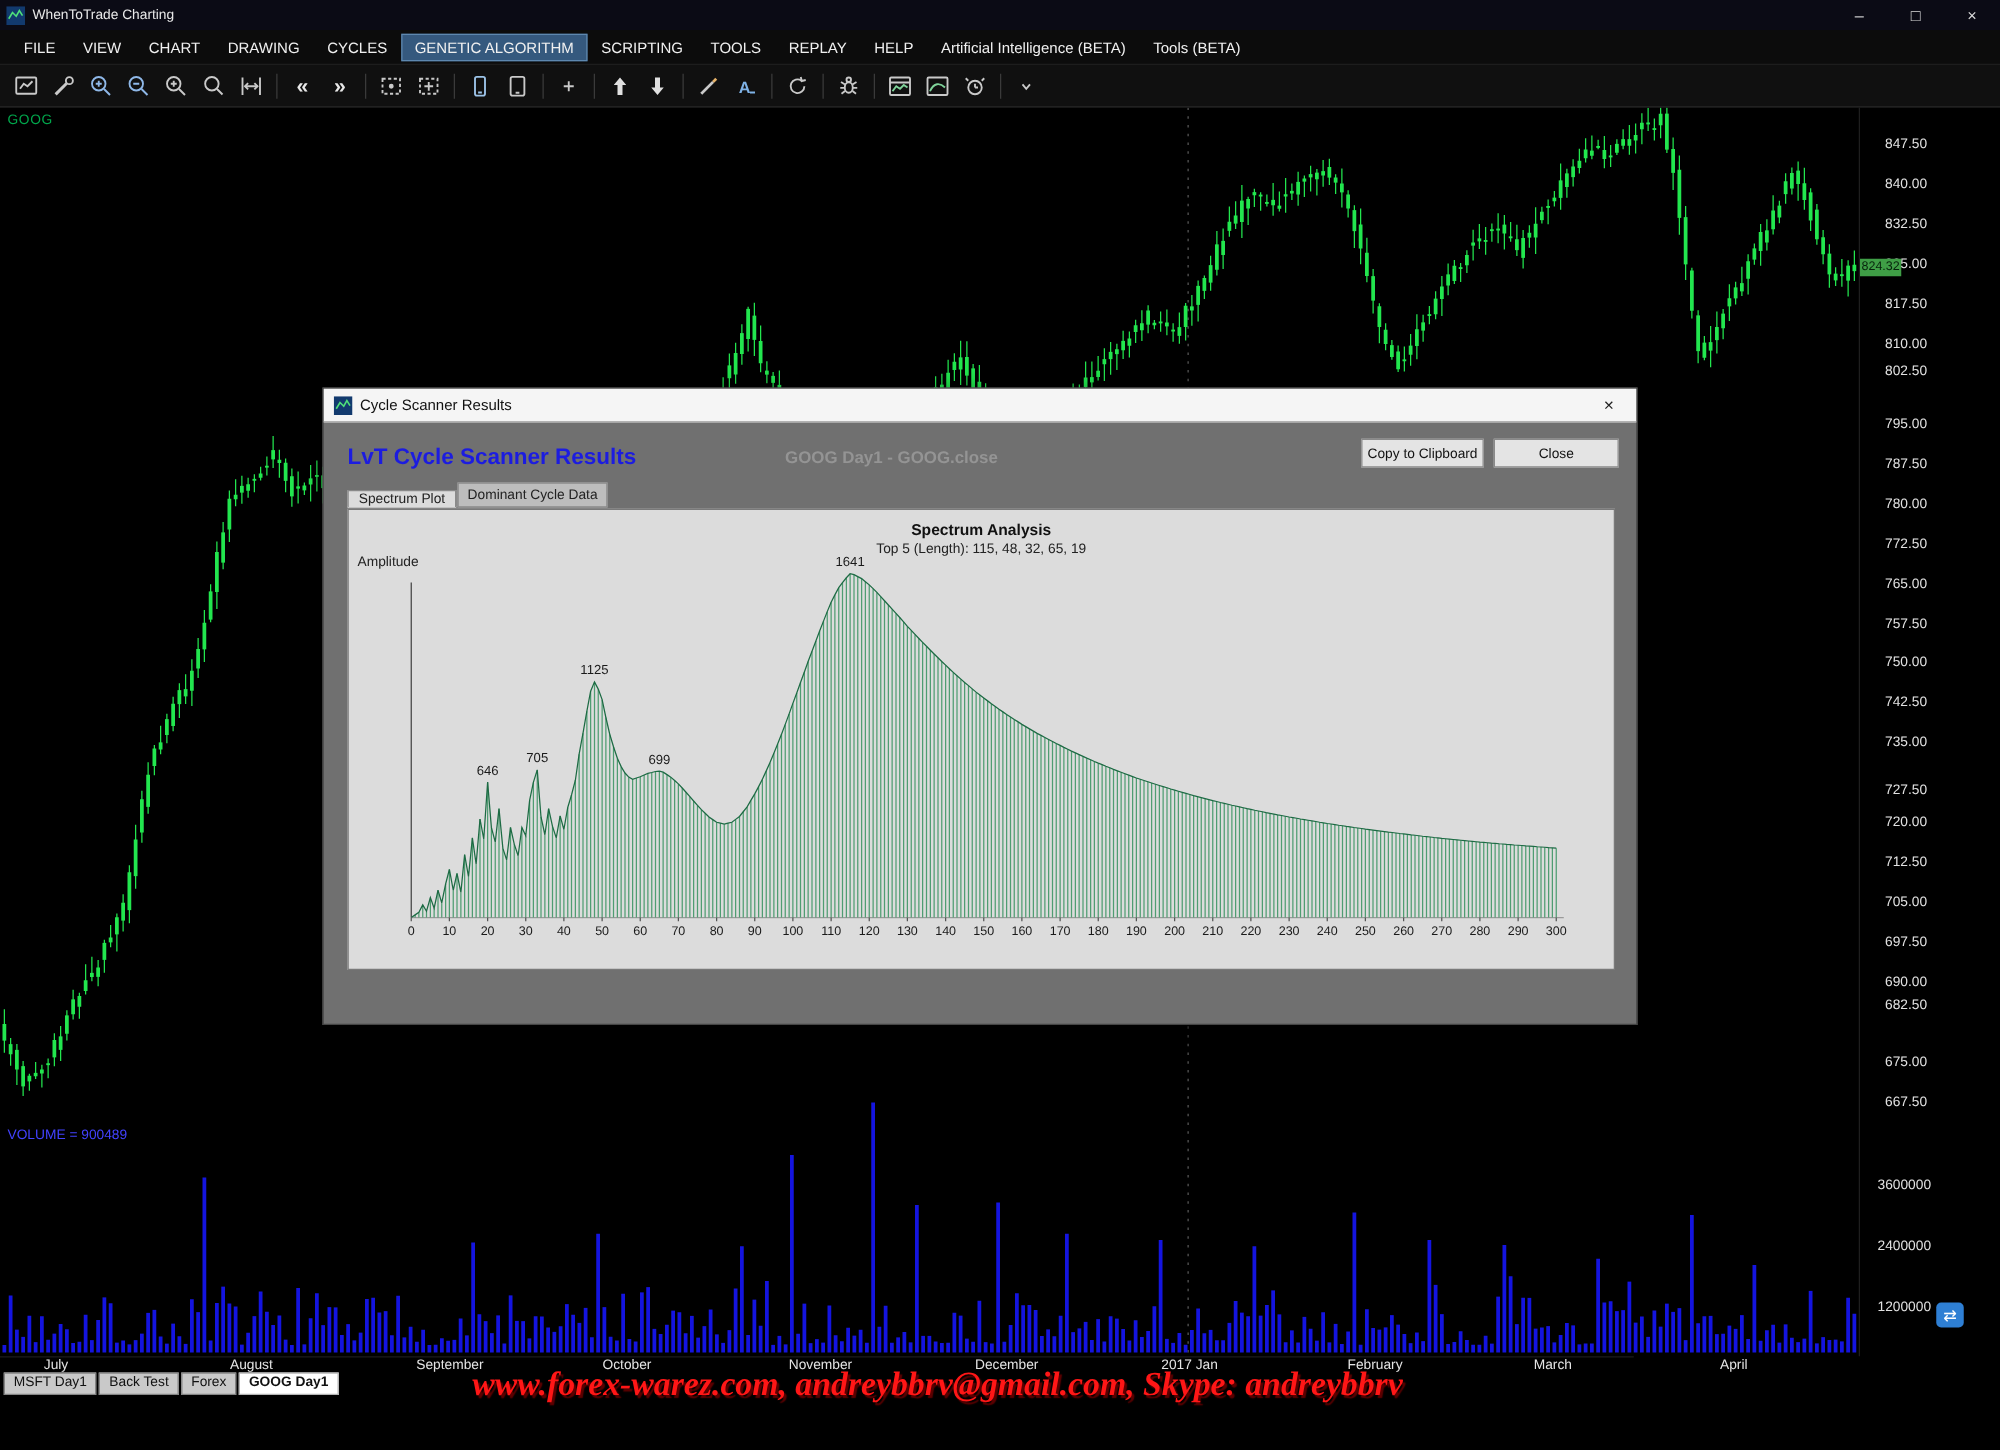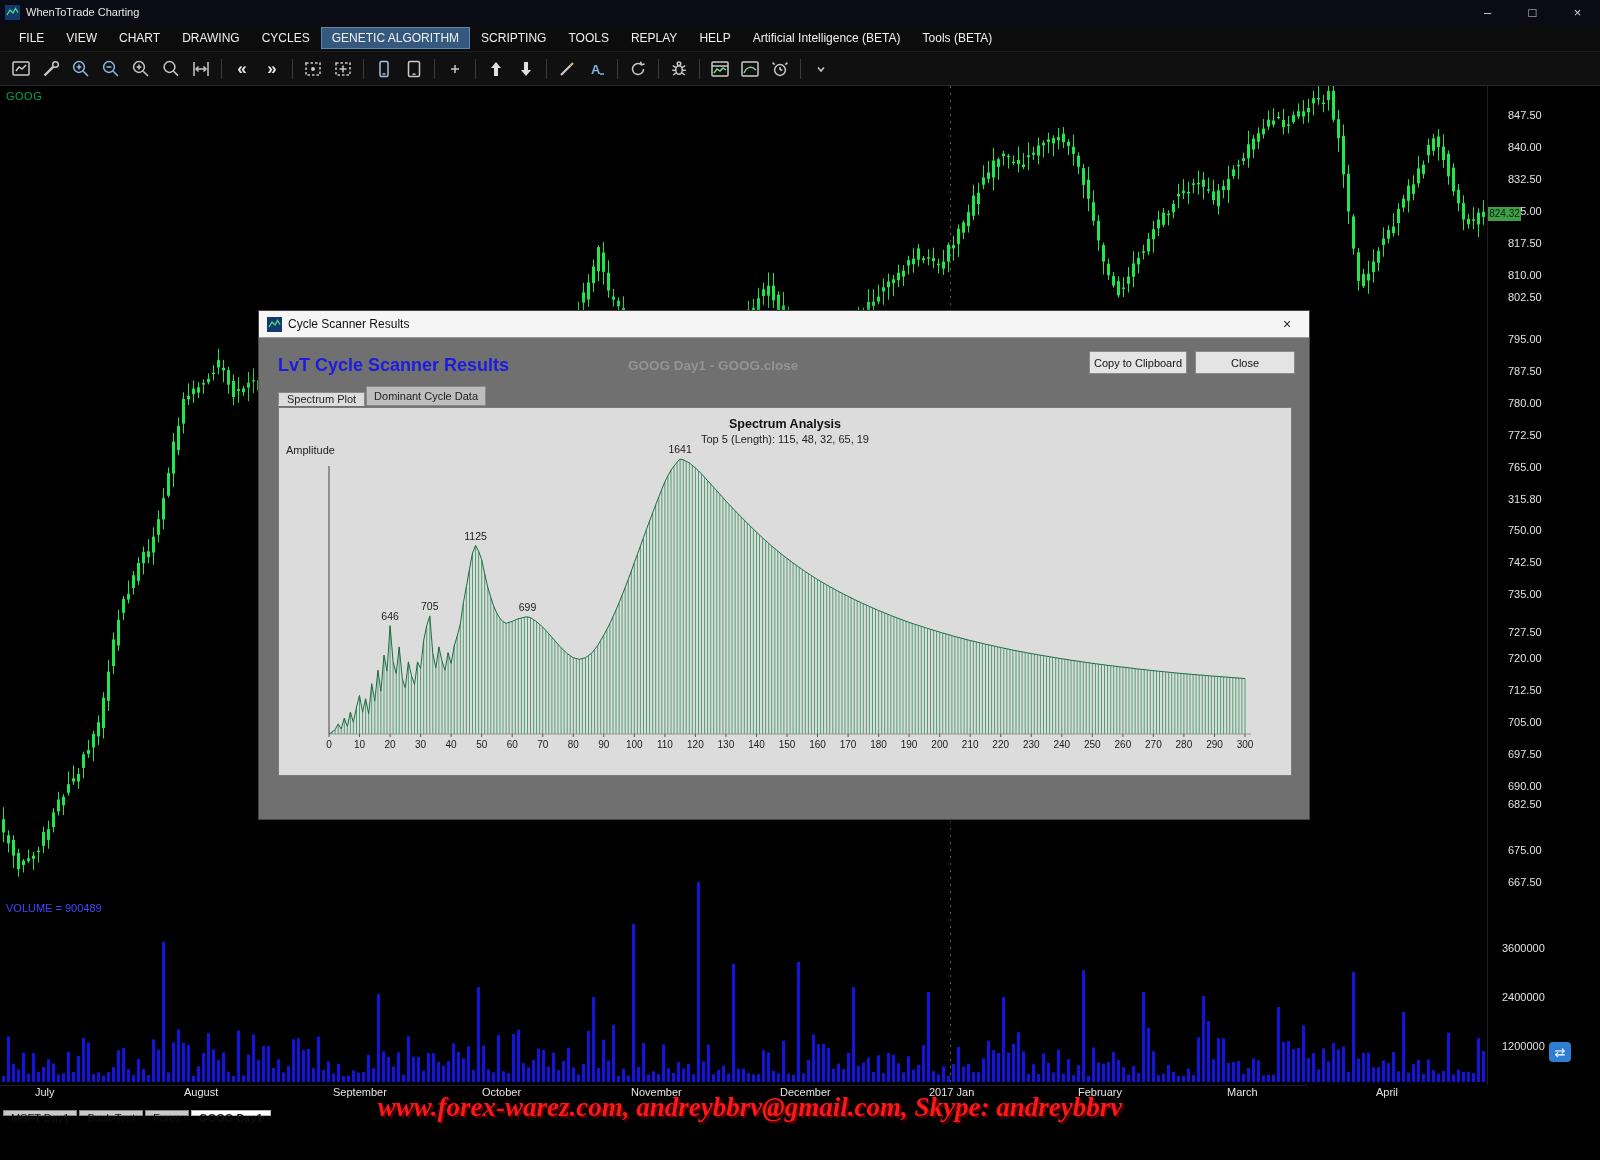--- a/index.html
+++ b/index.html
@@ -35,21 +35,21 @@
   .price-tick{position:absolute;left:20px;color:#e2e2e2;font-size:11px;}
   .vol-tick{position:absolute;left:14px;color:#e2e2e2;font-size:11px;}
   .price-badge{position:absolute;left:0;width:33px;height:14px;background:#3f9e46;color:#07230c;font-size:10px;display:flex;align-items:center;justify-content:center;}
 
   
   .time-axis{position:absolute;left:0;top:1085px;width:1307px;height:13px;background:#000;border-top:1px solid #1d1d1d;z-index:5;}
   .month-label{position:absolute;top:0;color:#e4e4e4;font-size:11px;white-space:nowrap;}
 
   
   .sheet-tabs{position:absolute;left:3px;top:1098px;height:18px;display:flex;gap:2px;z-index:6;}
-  .sheet-tab{background:#c9c9c9;color:#111;font-size:11px;padding:1px 7px 2px;border:1px solid #858585;white-space:nowrap;margin-top:12px;}
+  .sheet-tab{background:#c9c9c9;color:#111;font-size:11px;padding:1px 7px 2px;border:1px solid #858585;white-space:nowrap;}
   .sheet-tab.active{background:#ffffff;font-weight:bold;border-color:#b5b5b5;}
 
   
   .watermark{position:absolute;left:0;top:1092px;width:1500px;text-align:center;font-family:"Liberation Serif",serif;font-style:italic;font-weight:bold;font-size:27px;color:#ff1616;text-shadow:2px 2px 1px rgba(110,0,0,0.85);z-index:45;pointer-events:none;}
 
   
   .statusbar{position:absolute;left:0;top:1120px;width:1600px;height:40px;background:#d4d0c8;border-top:1px solid #f3f2ef;box-shadow:0 -2px 0 #6f6f6f;font-size:11px;color:#111;padding:6px 8px;z-index:44;}
   .status-time{position:absolute;right:92px;top:6px;}
 
   
@@ -1191,21 +1191,21 @@
       <div class="price-tick" style="top: 86.9167px;">832.50</div>
       <div class="price-tick" style="top: 118.875px;">825.00</div>
       <div class="price-tick" style="top: 150.833px;">817.50</div>
       <div class="price-tick" style="top: 182.792px;">810.00</div>
       <div class="price-tick" style="top: 205px; text-align: center;">802.50</div>
       <div class="price-tick" style="top: 246.708px;">795.00</div>
       <div class="price-tick" style="top: 278.667px;">787.50</div>
       <div class="price-tick" style="top: 310.625px;">780.00</div>
       <div class="price-tick" style="top: 342.583px;">772.50</div>
       <div class="price-tick" style="top: 374.542px;">765.00</div>
-      <div class="price-tick" style="top: 406.5px;">315.80</div>
+      <div class="price-tick" style="top: 406.5px;">757.50</div>
       <div class="price-tick" style="top: 438.458px;">750.00</div>
       <div class="price-tick" style="top: 470.417px;">742.50</div>
       <div class="price-tick" style="top: 502.375px;">735.00</div>
       <div class="price-tick" style="top: 540px;">727.50</div>
       <div class="price-tick" style="top: 566.292px;">720.00</div>
       <div class="price-tick" style="top: 598.25px;">712.50</div>
       <div class="price-tick" style="top: 630.208px;">705.00</div>
       <div class="price-tick" style="top: 662.167px;">697.50</div>
       <div class="price-tick" style="top: 694.125px;">690.00</div>
       <div class="price-tick" style="top: 712px; text-align: center;">682.50</div>

